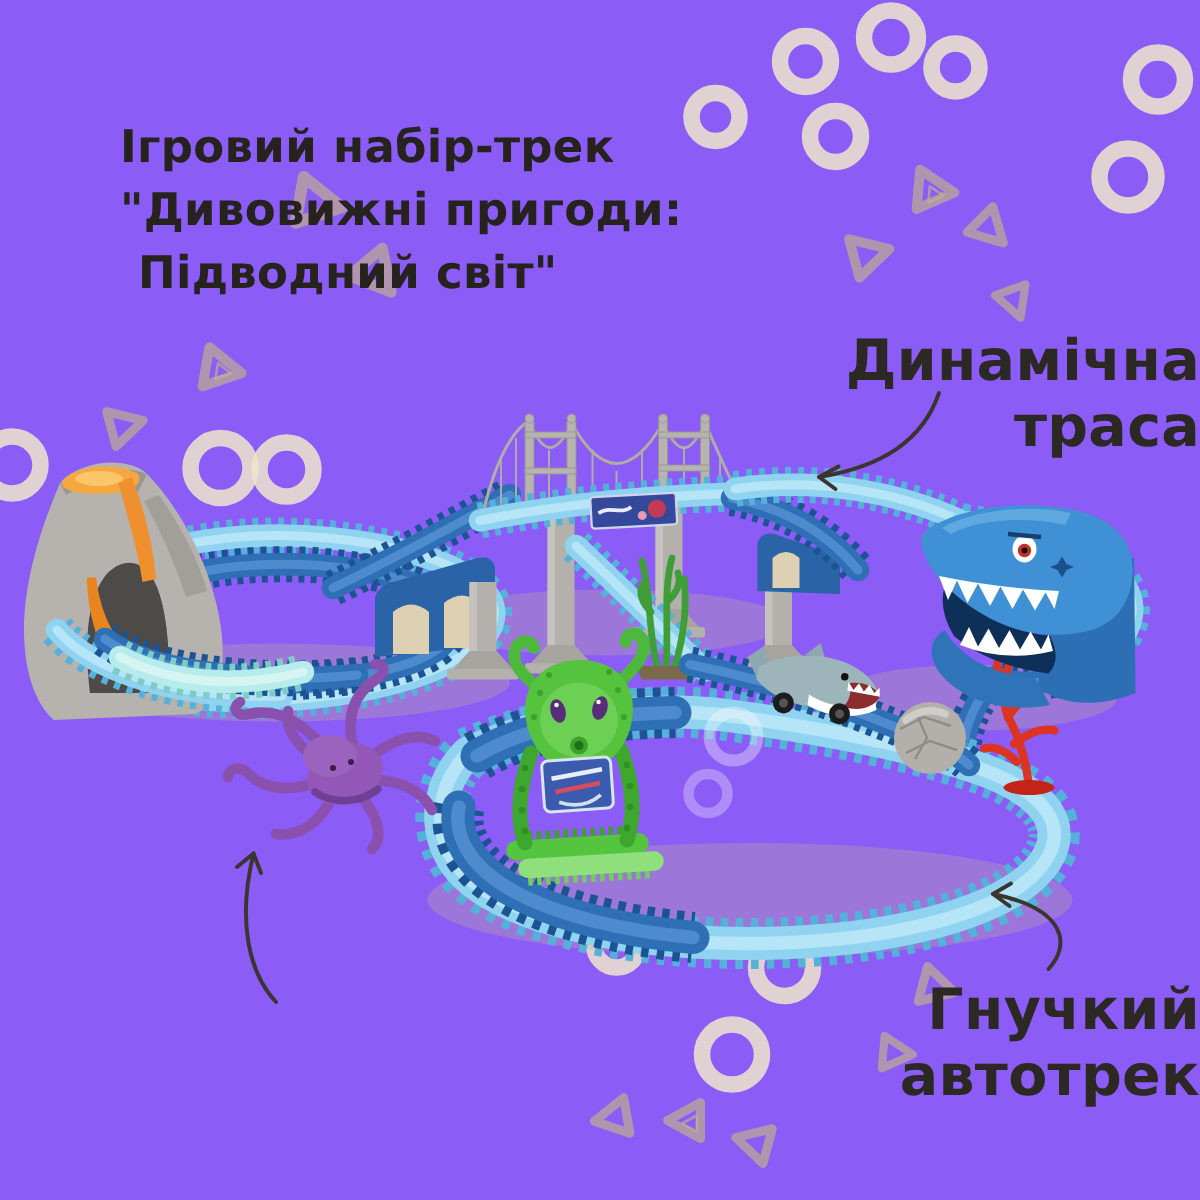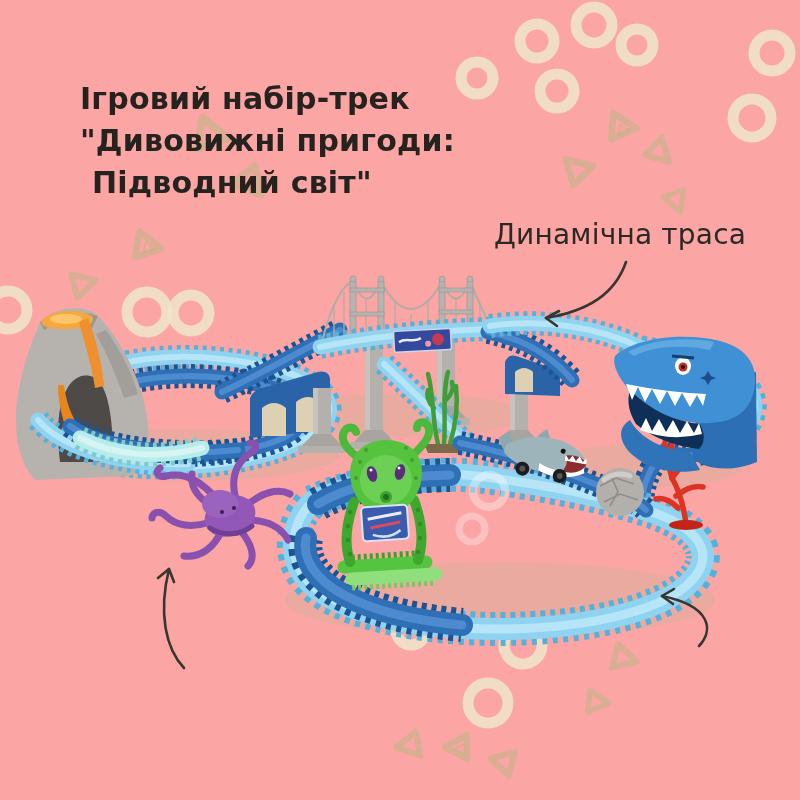--- a/index.html
+++ b/index.html
@@ -1,25 +1,25 @@
 <!DOCTYPE html>
 <html><head>
 <meta charset="utf-8">
 <style>
   html,body{margin:0;padding:0;}
   #stage{
     position:relative;width:800px;height:800px;overflow:hidden;
-    background:#fca5a5;
+    background:#8b5cf6;
     font-family:"DejaVu Sans","Liberation Sans",sans-serif;
   }
   #scene{position:absolute;left:0;top:0;}
   .txt{position:absolute;color:#26231f;}
   .title{left:80px;top:78px;font-size:30px;font-weight:800;line-height:42px;letter-spacing:.2px;}
   .title .indent{padding-left:12px;}
-  .callout{font-size:28px;font-weight:400;color:#2c2924;letter-spacing:.2px;text-align:right;}
+  .callout{font-size:38px;font-weight:700;color:#2c2924;letter-spacing:.2px;text-align:right;}
   #callout-dynamic{left:494px;top:218px;}
   #callout-accessories{left:66px;top:666px;}
   #callout-flexible{left:480px;top:651px;}
 
   
   .teeth{fill:none;stroke-width:24px;stroke-dasharray:4 4.4;}
   .bed{fill:none;stroke-width:15px;stroke-linecap:round;}
   .top{fill:none;stroke-width:6px;opacity:.85;stroke-linecap:round;}
   .big.teeth{stroke-width:34px;stroke-dasharray:5 5.2;}
   .big.bed{stroke-width:22px;}
@@ -407,13 +407,14 @@
     </g>
   </g>
 </svg>
 
   <div class="txt title">
     <div>Ігровий набір-трек</div>
     <div>"Дивовижні пригоди:</div>
     <div class="indent">Підводний світ"</div>
   </div>
   <div class="txt callout" id="callout-dynamic">Динамічна траса</div>
+  <div class="txt callout" id="callout-flexible">Гнучкий автотрек</div>
 </div>
 
 </body></html>

